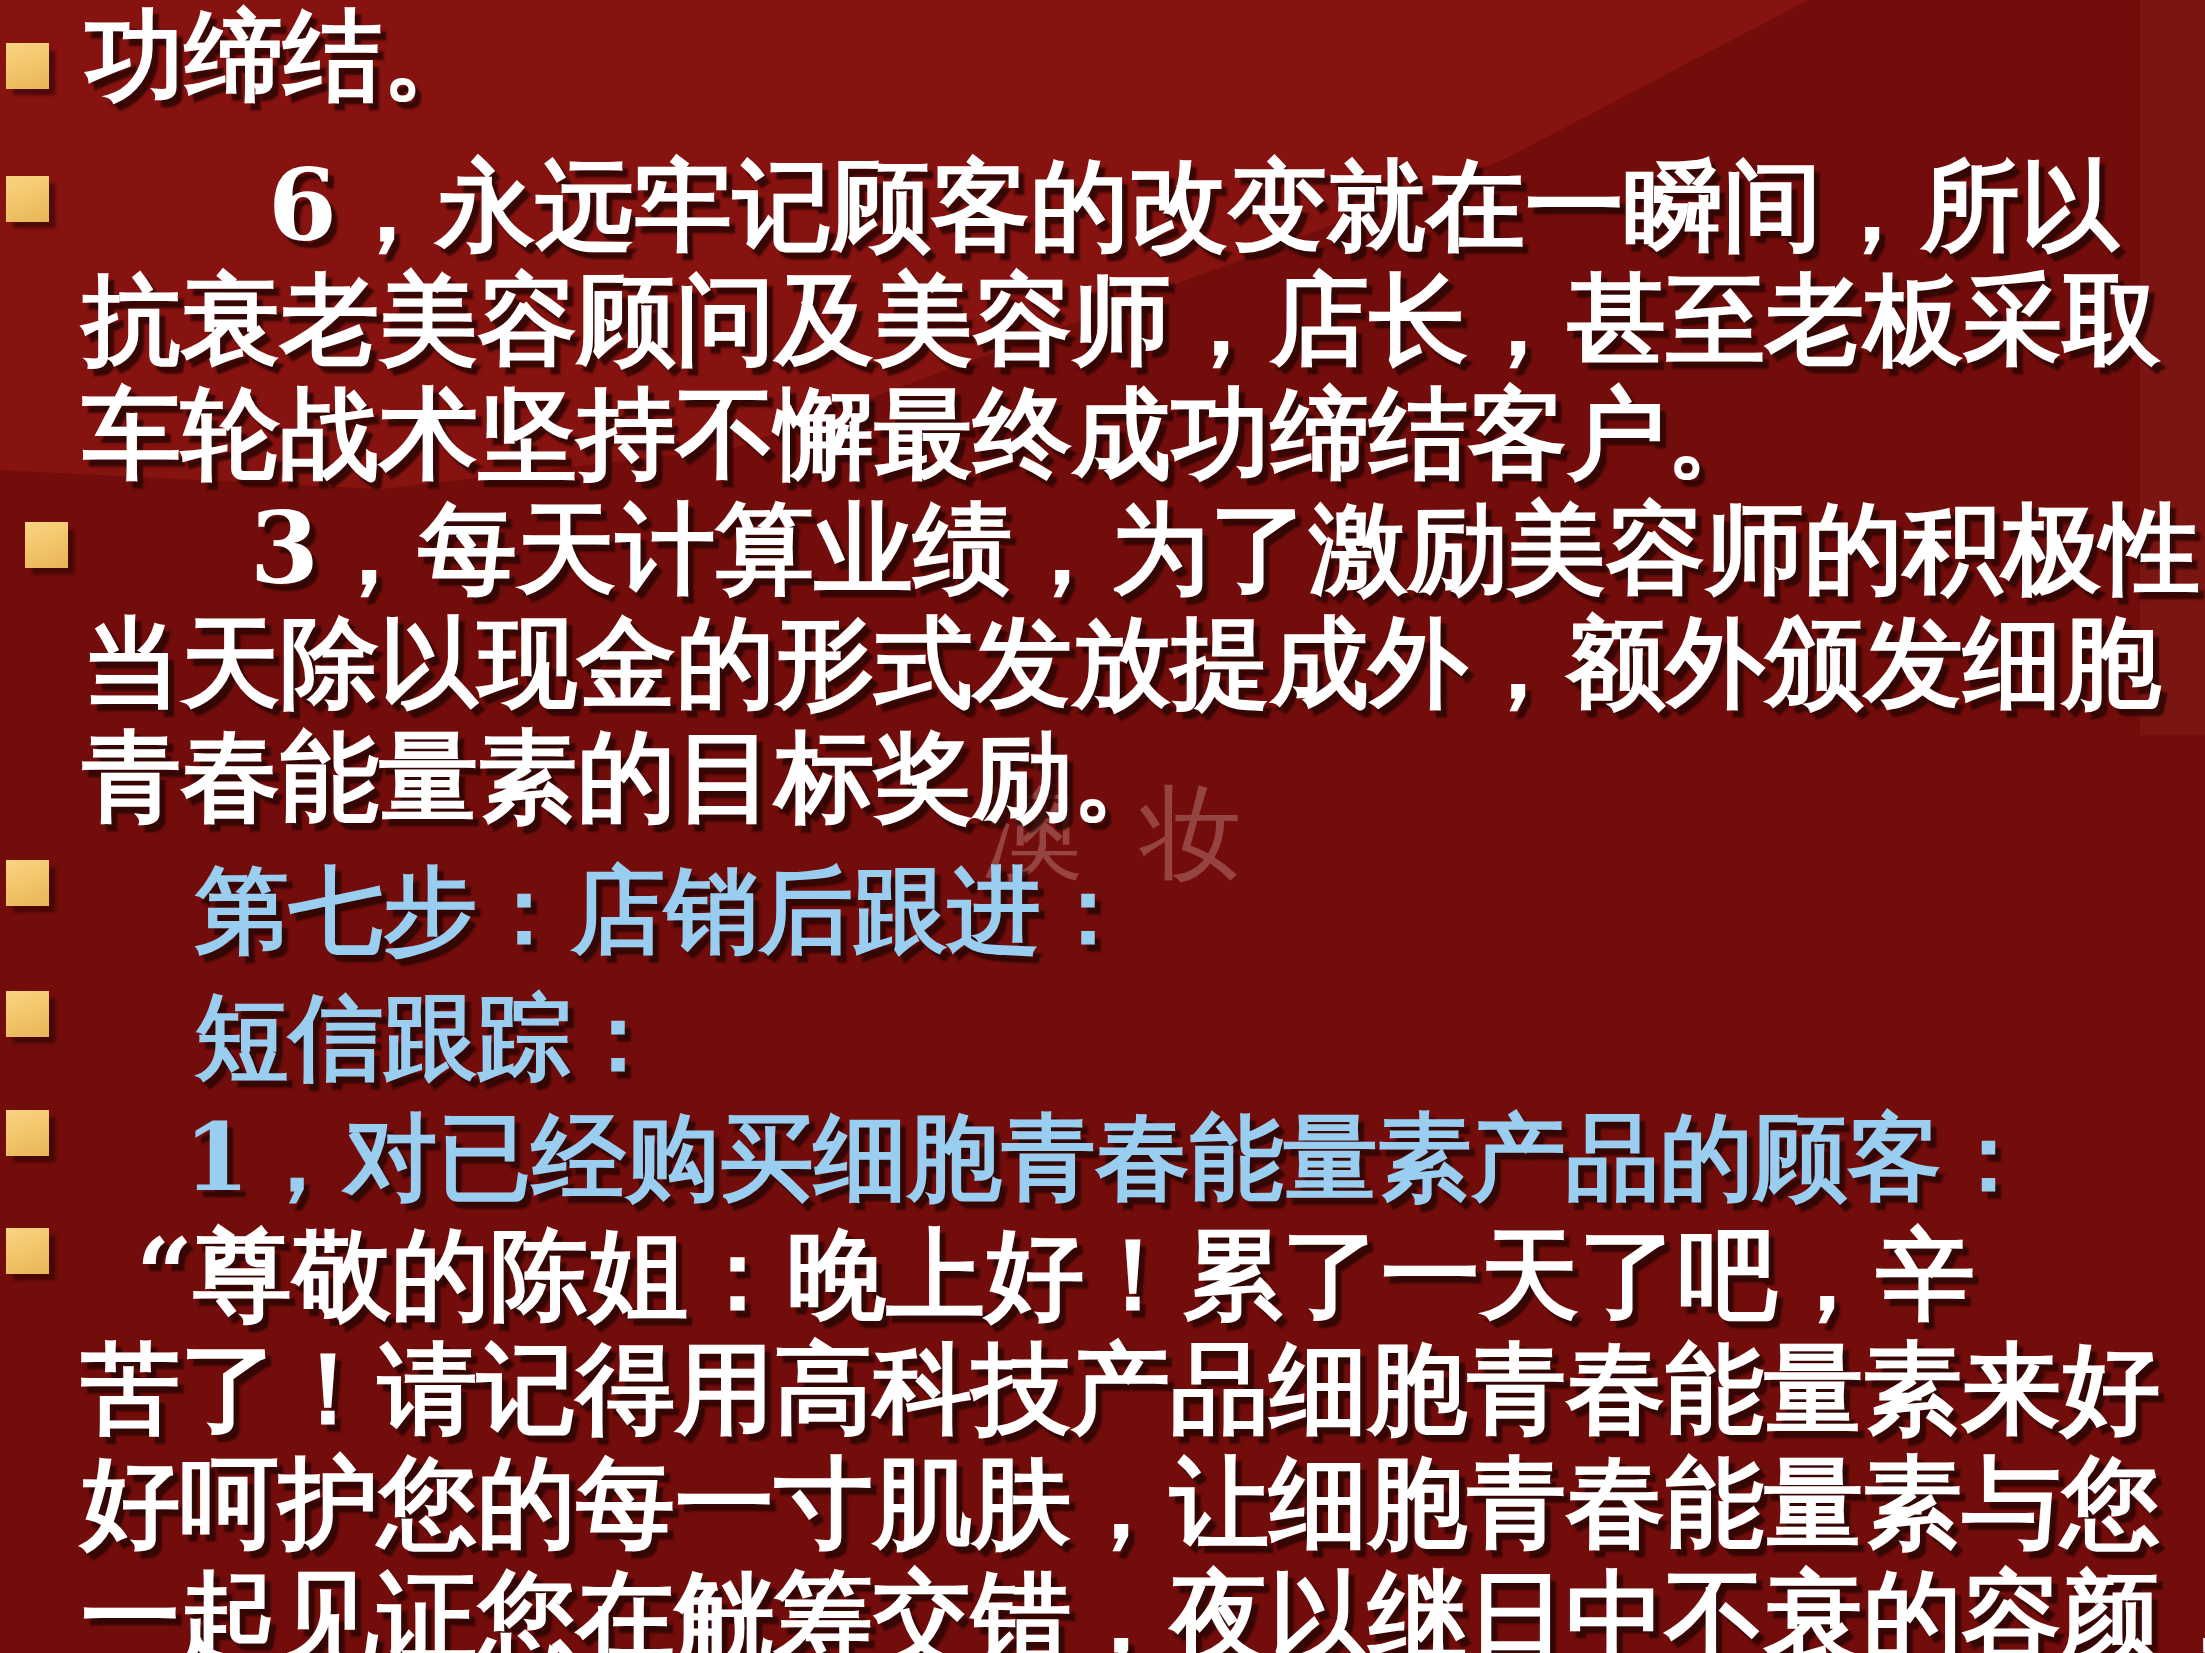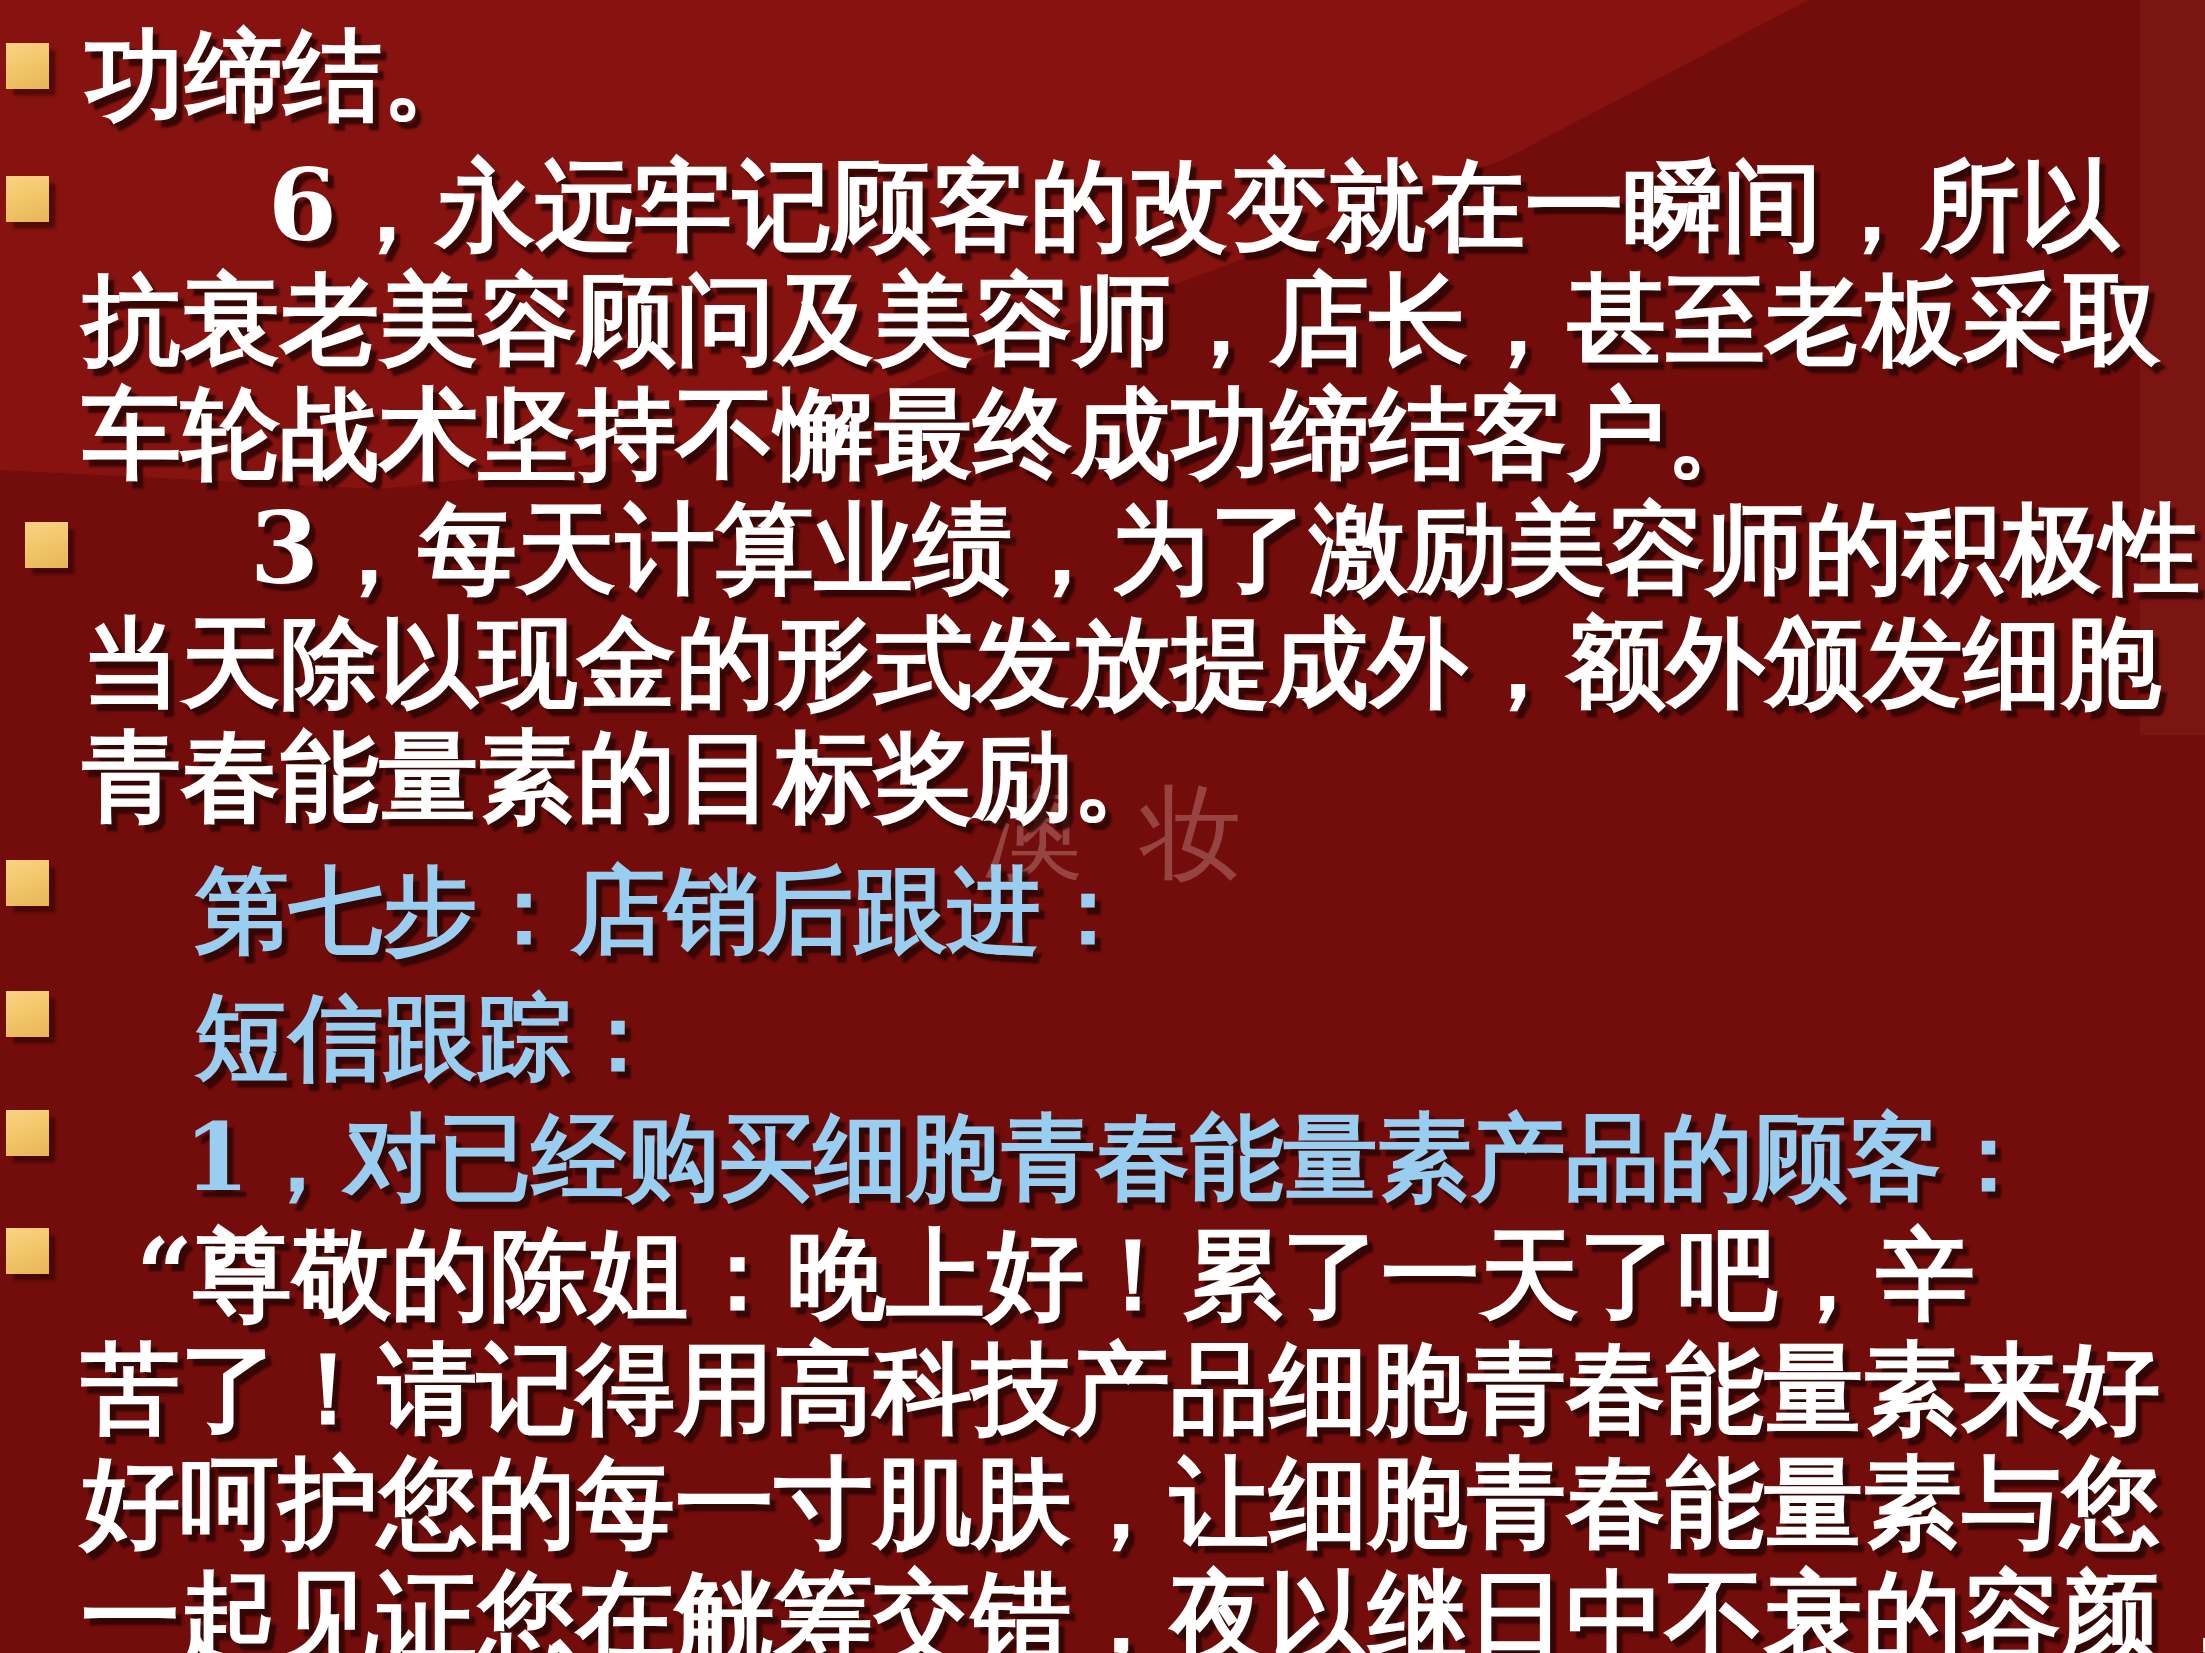--- a/index.html
+++ b/index.html
@@ -66,21 +66,21 @@
   <div class="watermark">澳 妆</div>
 
   <div class="bullet" style="left:5.9px;  top:43px;"></div>
   <div class="bullet" style="left:5.9px;  top:176px;"></div>
   <div class="bullet" style="left:25px; top:522px;"></div>
   <div class="bullet" style="left:5.9px;  top:860px;"></div>
   <div class="bullet" style="left:5.9px;  top:991px;"></div>
   <div class="bullet" style="left:5.9px;  top:1110px;"></div>
   <div class="bullet" style="left:5.9px;  top:1228px;"></div>
 
-  <div class="line white" style="left:85px; top:21px;">功缔结。</div>
+  <div class="line white" style="left:85px; top:1px;">功缔结。</div>
 
   <div class="line white" style="left:268px; top:151px;text-align:center;">6，永远牢记顾客的改变就在一瞬间，所以</div>
   <div class="line white" style="left:82px; top:379px;">车轮战术坚持不懈最终成功缔结客户。</div>
   <div class="line white" style="left:82px; top:265px;">抗衰老美容顾问及美容师，店长，甚至老板采取</div>
 
   <div class="line white" style="left:250px; top:494px;">3，每天计算业绩，为了激励美容师的积极性，</div>
   <div class="line white" style="left:82px; top:608px;">当天除以现金的形式发放提成外，额外颁发细胞</div>
   <div class="line white" style="left:82px; top:722px;">青春能量素的目标奖励。</div>
 
   <div class="line blue" style="left:195px; top:859px;">第七步：店销后跟进：</div>

